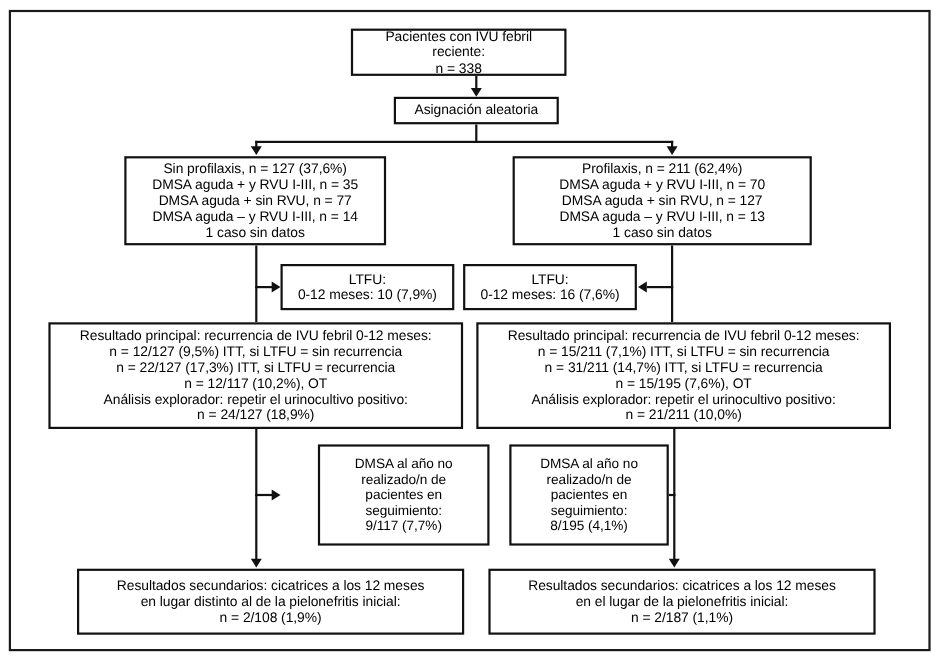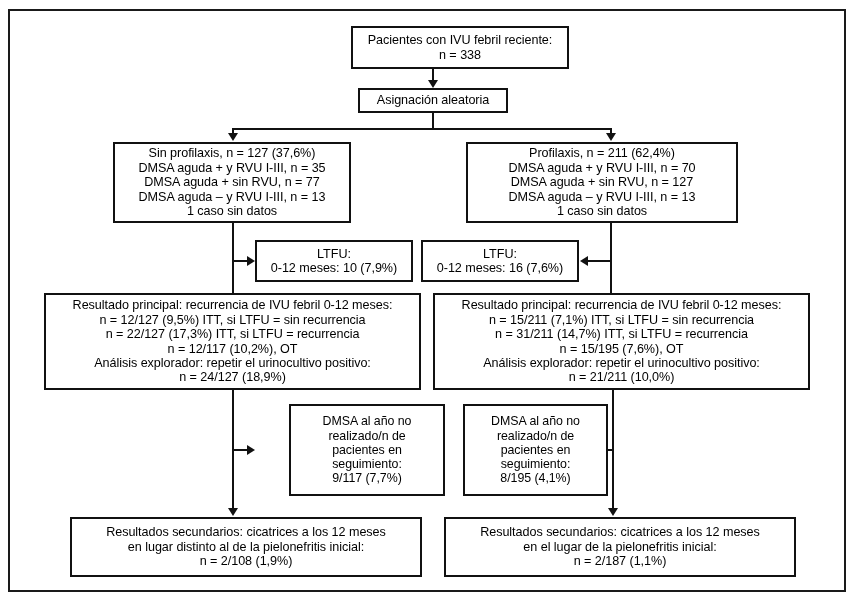--- a/index.html
+++ b/index.html
@@ -89,29 +89,29 @@
     z-index: 2;
   }
 </style>
 </head>
 <body>
 
 <div id="canvas">
 
   <div class="frame"></div>
 
-  <div class="node" style="left:319px; top:26px; width:218px; height:43px;margin-left:32px;">Pacientes con IVU febril reciente:
+  <div class="node" style="left:319px; top:26px; width:196px; height:43px;">Pacientes con IVU febril reciente:
 n = 338</div>
 
   <div class="node" style="left:358px; top:88px; width:150px; height:25px;">Asignación aleatoria</div>
 
   <div class="node" style="left:113px; top:142px; width:238px; height:81px;">Sin profilaxis, n = 127 (37,6%)
 DMSA aguda + y RVU I-III, n = 35
 DMSA aguda + sin RVU, n = 77
-DMSA aguda – y RVU I-III, n = 13
+DMSA aguda – y RVU I-III, n = 14
 1 caso sin datos</div>
 
   <div class="node" style="left:466px; top:142px; width:272px; height:81px;">Profilaxis, n = 211 (62,4%)
 DMSA aguda + y RVU I-III, n = 70
 DMSA aguda + sin RVU, n = 127
 DMSA aguda – y RVU I-III, n = 13
 1 caso sin datos</div>
 
   <div class="node" style="left:255px; top:240px; width:158px; height:42px;">LTFU:
 0-12 meses: 10 (7,9%)</div>

